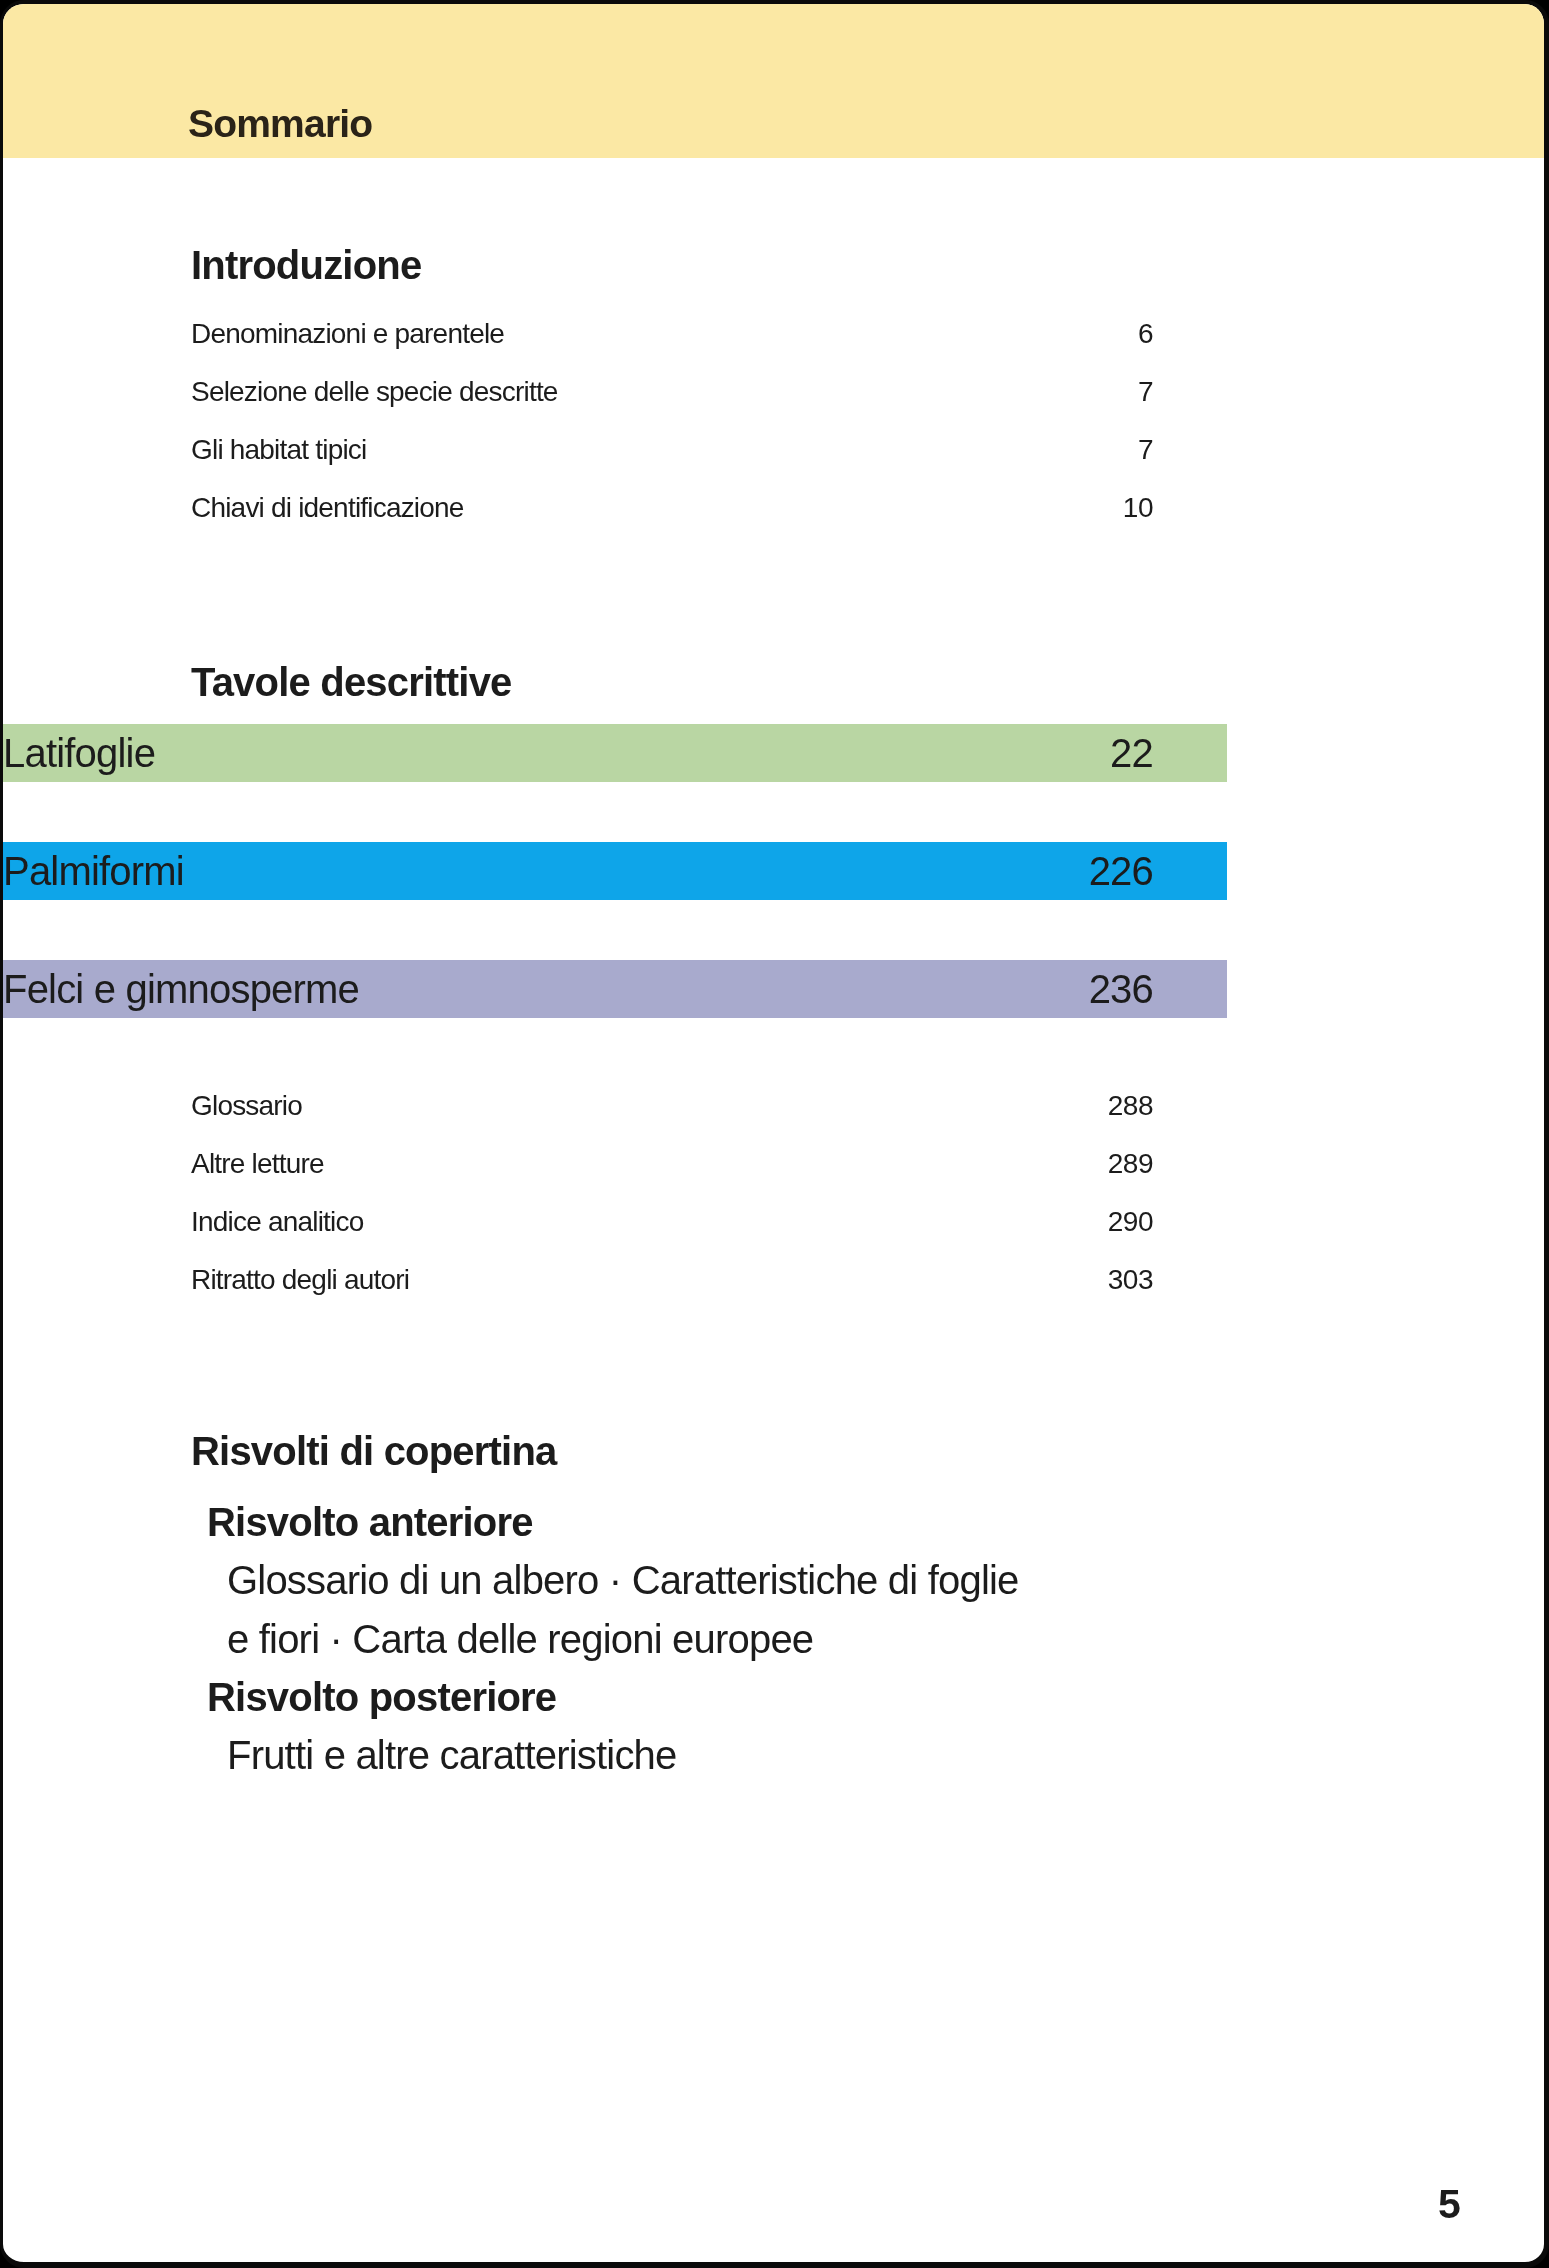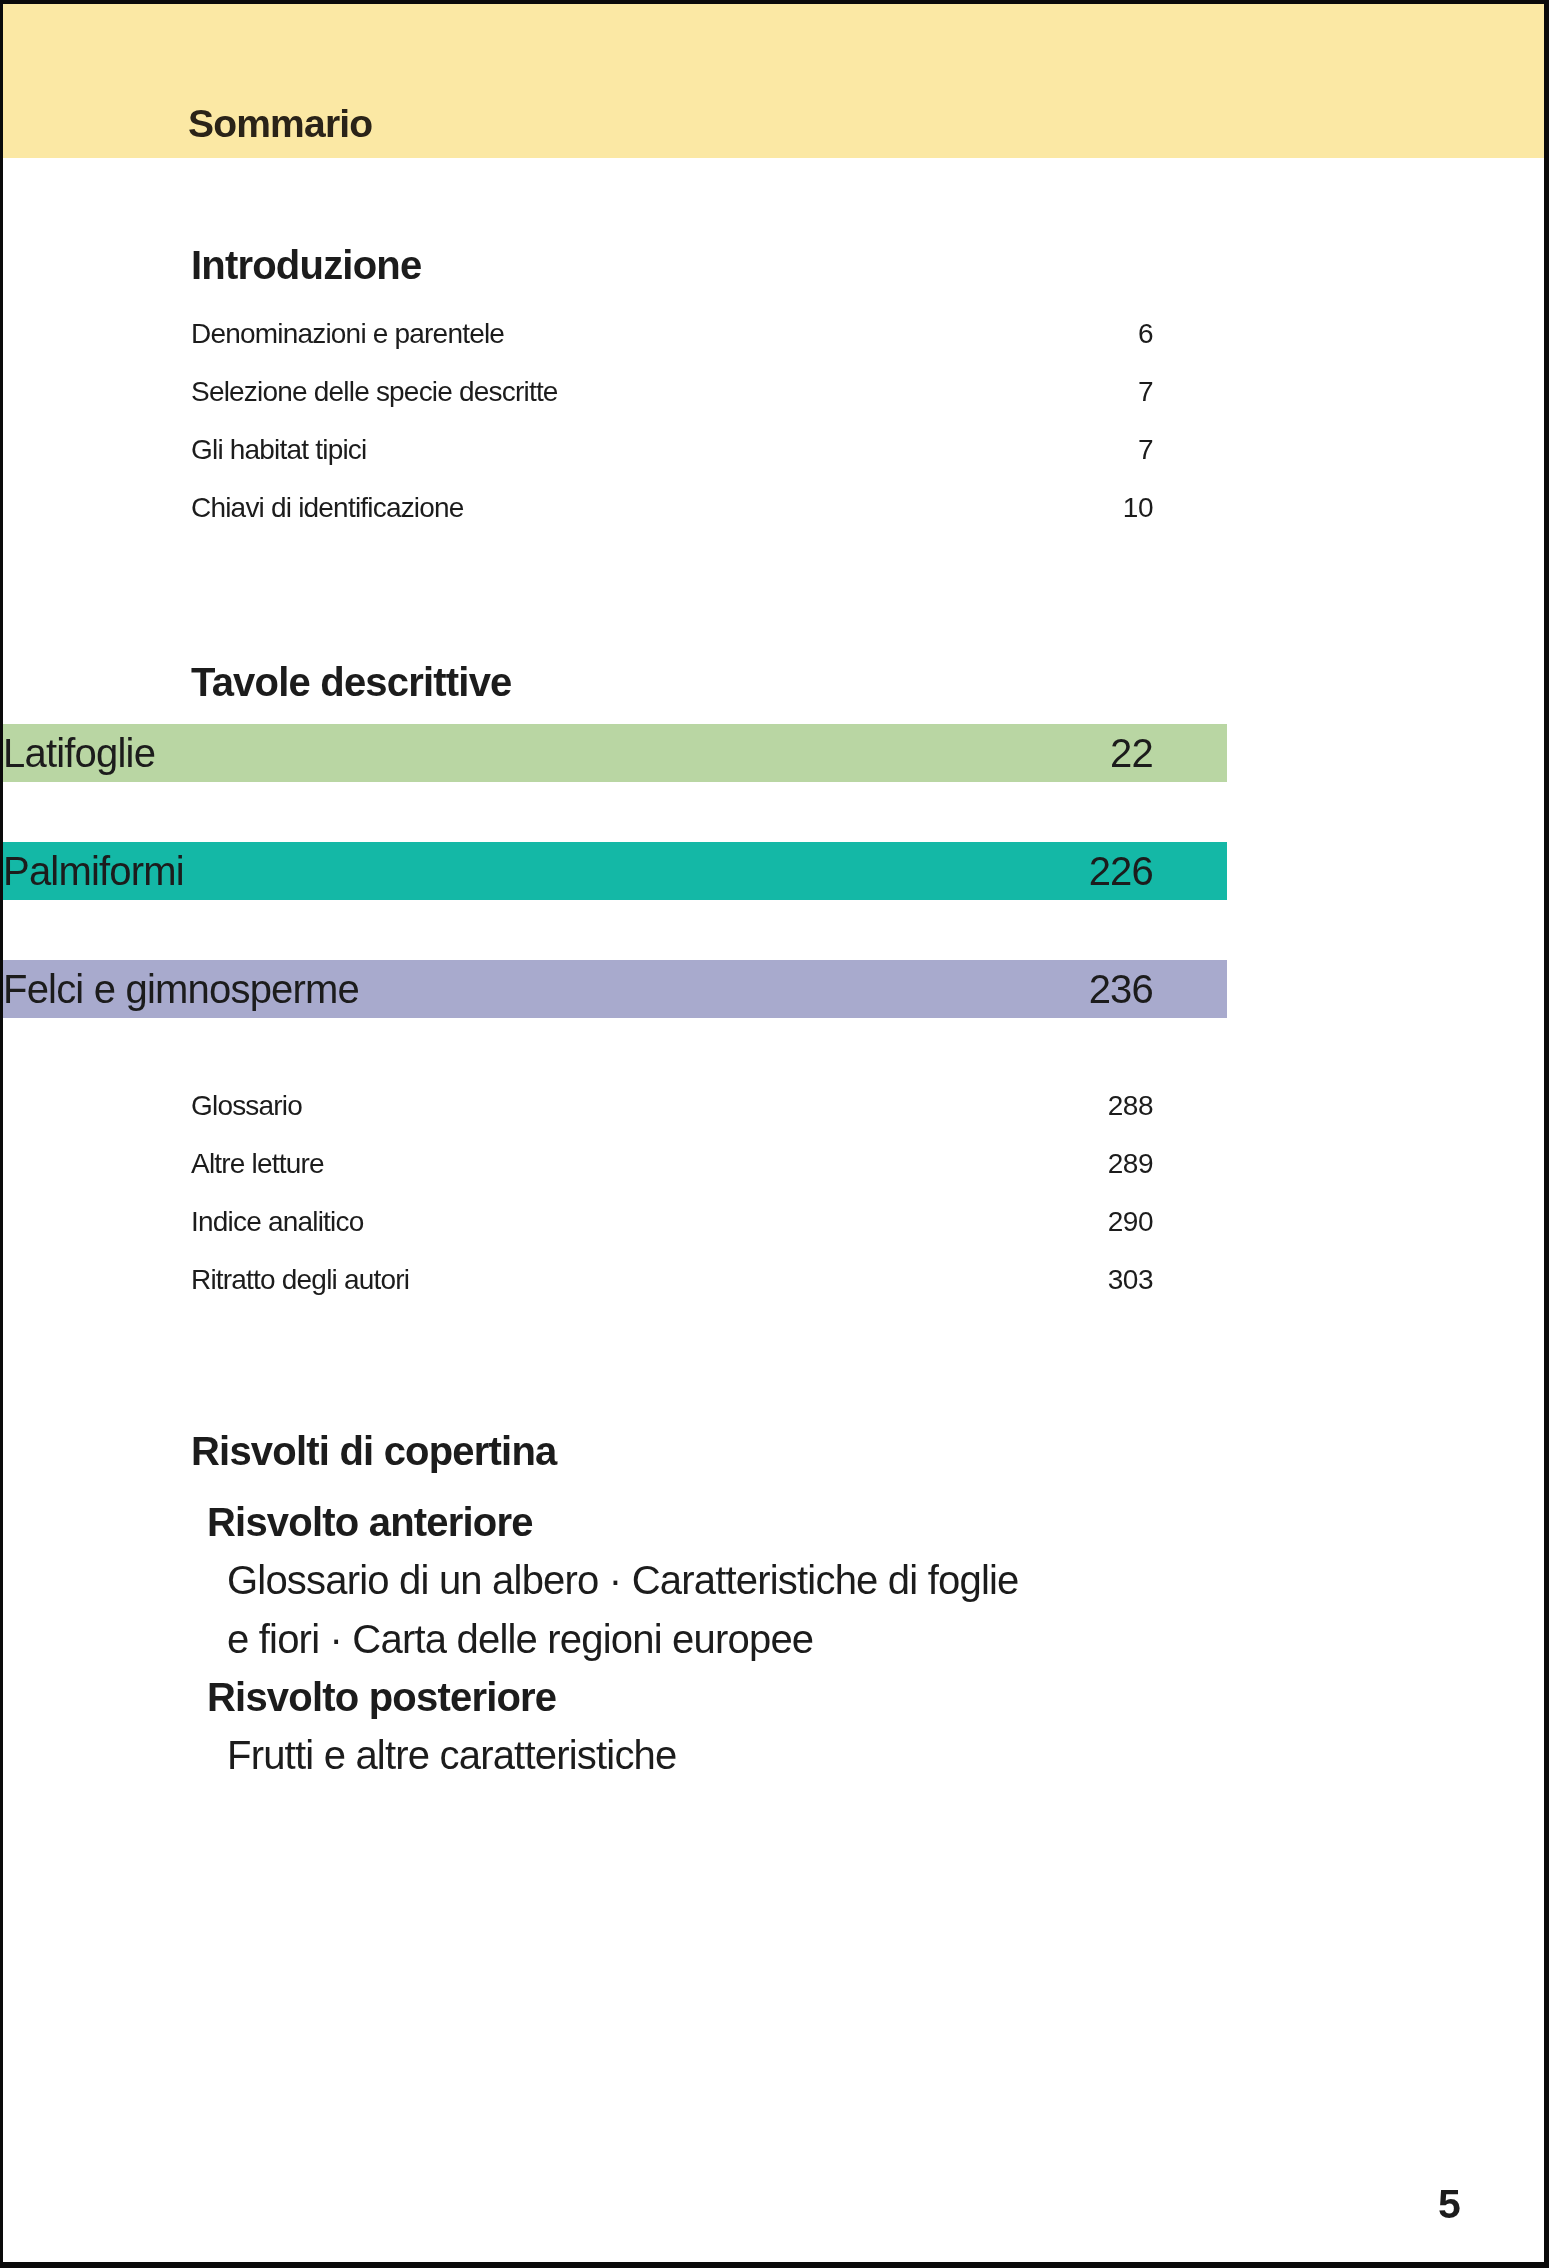--- a/index.html
+++ b/index.html
@@ -10,20 +10,21 @@
     box-sizing: border-box;
     background: #ffffff;
     border-left: 3px solid #0a0a0a;
     border-top: 4px solid #0a0a0a;
     border-right: 5px solid #0a0a0a;
     border-bottom: 6px solid #0a0a0a;
     overflow: hidden;
     font-family: "Liberation Sans", "DejaVu Sans", sans-serif;
     color: #1c1c1c;
     letter-spacing: -0.8px;
+    border-radius: 24px;
   }
   .header-band {
     position: absolute;
     top: 0; left: 0; right: 0;
     height: 154px;
     background: #fbe8a4;
   }
   .header-title {
     position: absolute;
     left: 185px;
@@ -111,21 +112,21 @@
     <span class="page-num">10</span>
   </div>
 
   <div class="heading" style="top:649px">Tavole descrittive</div>
 
   <div class="band" style="top: 720px; background-color: rgb(185, 214, 163);">
     <span class="band-label">Latifoglie</span>
     <span class="band-page">22</span>
   </div>
 
-  <div class="band" style="top: 838px; background-color: #14b8a6;">
+  <div class="band" style="top: 838px; background-color: #0ea5e9;">
     <span class="band-label">Palmiformi</span>
     <span class="band-page">226</span>
   </div>
 
   <div class="band" style="top: 956px; background-color: rgb(168, 170, 205);">
     <span class="band-label">Felci e gimnosperme</span>
     <span class="band-page">236</span>
   </div>
 
   <div class="toc-row" style="top:1073px">

